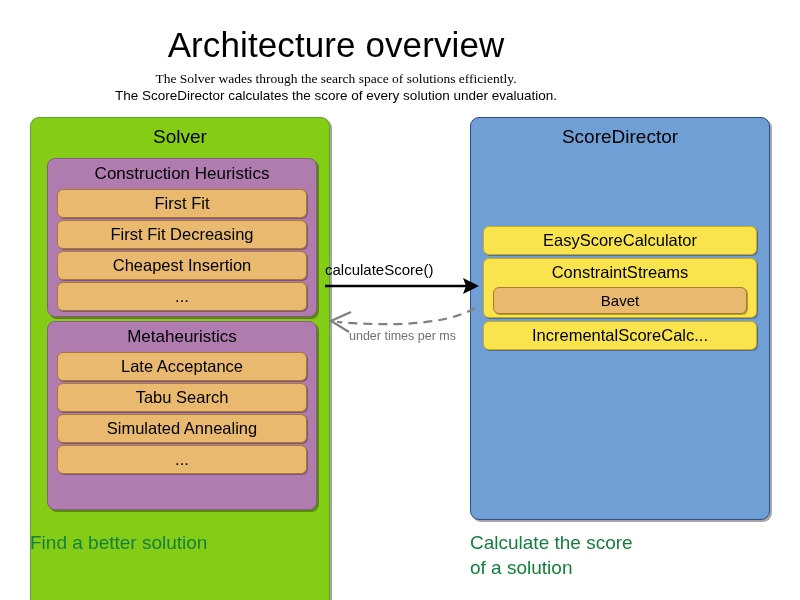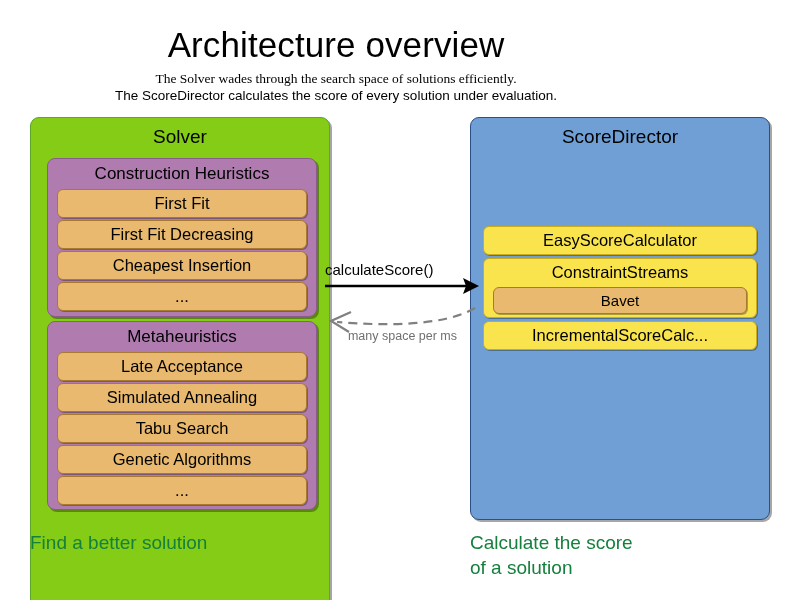--- a/index.html
+++ b/index.html
@@ -234,43 +234,42 @@
       <div class="item-row">First Fit Decreasing</div>
       <div class="item-row">Cheapest Insertion</div>
       <div class="item-row">...</div>
     </div>
   </div>
 
   <div class="group-box" id="group-metaheuristics">
     <div class="group-title">Metaheuristics</div>
     <div class="group-items">
       <div class="item-row">Late Acceptance</div>
+      <div class="item-row">Tabu Search</div>
       <div class="item-row">Simulated Annealing</div>
-      <div class="item-row">Tabu Search</div>
-      <div class="item-row">Genetic Algorithms</div>
       <div class="item-row">...</div>
     </div>
   </div>
 </div>
 
 <div class="panel" id="scoredirector-panel">
   <div class="panel-title">ScoreDirector</div>
   <div id="sd-items">
     <div class="sd-row simple">EasyScoreCalculator</div>
     <div class="sd-row with-child">
       <div>ConstraintStreams</div>
       <div class="sd-child">Bavet</div>
     </div>
     <div class="sd-row simple">IncrementalScoreCalc...</div>
   </div>
 </div>
 
 <div id="arrows">
   <div id="arrow-label-call">calculateScore()</div>
-  <div id="arrow-label-freq">many space per ms</div>
+  <div id="arrow-label-freq">under times per ms</div>
   <svg id="arrow-svg" width="155" height="100" viewBox="0 0 155 100">
 
     <g>
       <line x1="0" y1="26" x2="144" y2="26" stroke="#000000" stroke-width="2.6"></line>
       <polygon points="154,26 138,18 141,26 138,34" fill="#000000"></polygon>
     </g>
 
     <g>
       <path d="M 150,48 C 120,66 60,66 12,62" stroke="#808080" stroke-width="2.2" fill="none" stroke-dasharray="9,6"></path>
       <polyline points="26,52 6,61 24,72" stroke="#808080" stroke-width="2.2" fill="none"></polyline>

